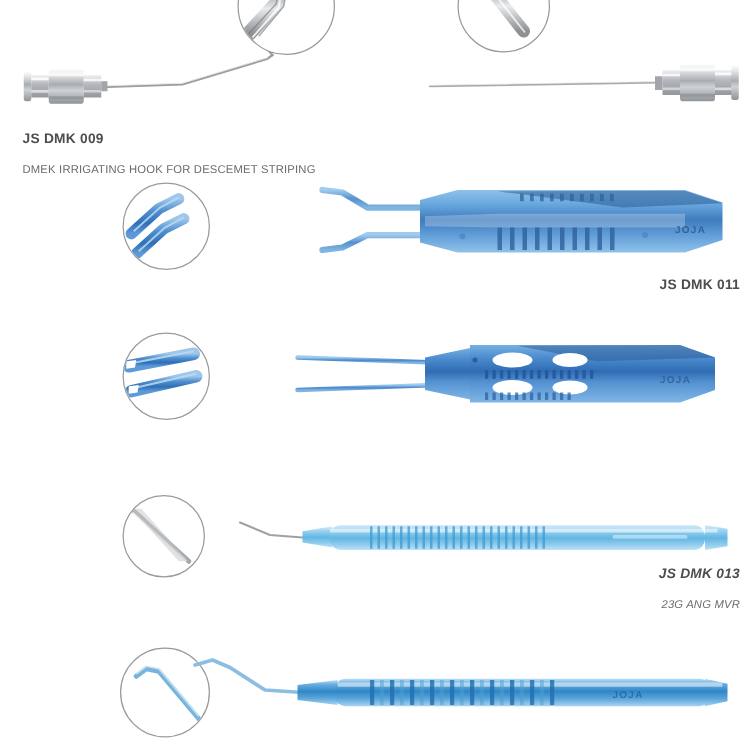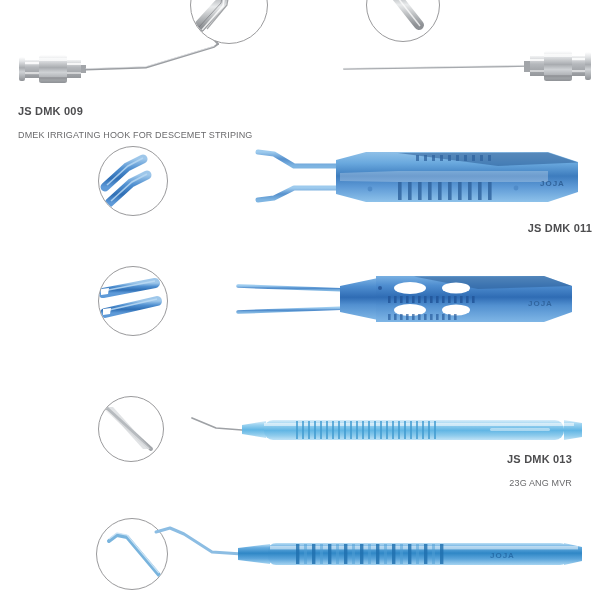--- a/index.html
+++ b/index.html
@@ -327,21 +327,21 @@
           <rect x="220" y="21" width="2" height="18"></rect>
         <rect x="226" y="21" width="2" height="18"></rect>
           <rect x="232" y="21" width="2" height="18"></rect>
         <rect x="238" y="21" width="2" height="18"></rect>
           <rect x="244" y="21" width="2" height="18"></rect>
       </g>
       <rect x="300" y="28" width="60" height="3" rx="1.5" fill="#ffffff" opacity=".45"></rect>
     </svg>
   </div>
 
-  <div class="label-block ta-right" style="left:422px;top:441px;width:150px;">
+  <div class="label-block ta-right" style="left:442px;top:441px;width:150px;font-style:italic;">
     <div class="label-code">JS DMK 013</div>
     <div class="label-name">23G ANG MVR</div>
   </div>
 
   <div class="mag" style="left:96px;top:518px;width:70px;height:70px;">
     <svg width="70" height="70" viewBox="0 0 70 70">
       <path d="M12,22 L20,16 L30,18 L62,56" fill="none" stroke="#79b4dd" stroke-width="4" stroke-linecap="round" stroke-linejoin="round"></path>
       <path d="M12,20 L20,14 L30,16 L62,54" fill="none" stroke="#cfe6f6" stroke-width="1.3" opacity=".9"></path>
     </svg>
   </div>

